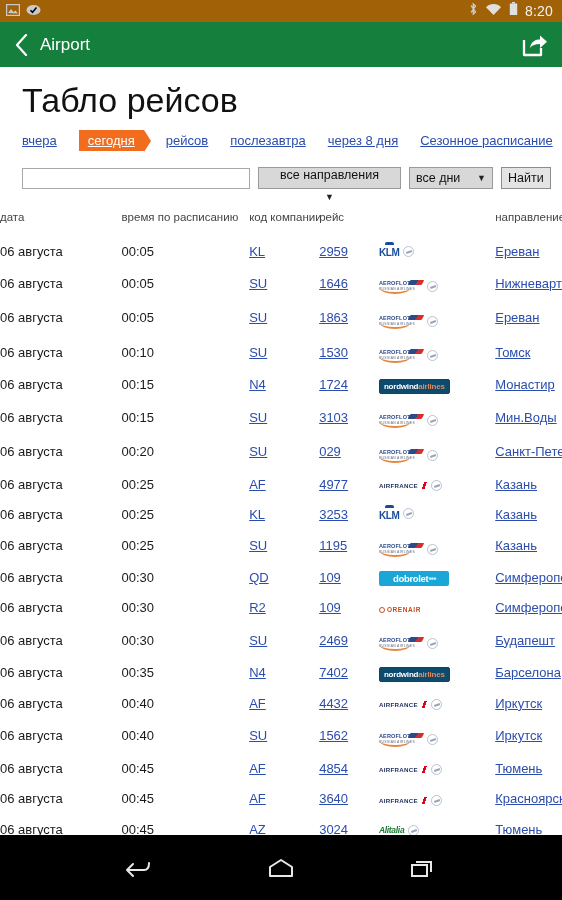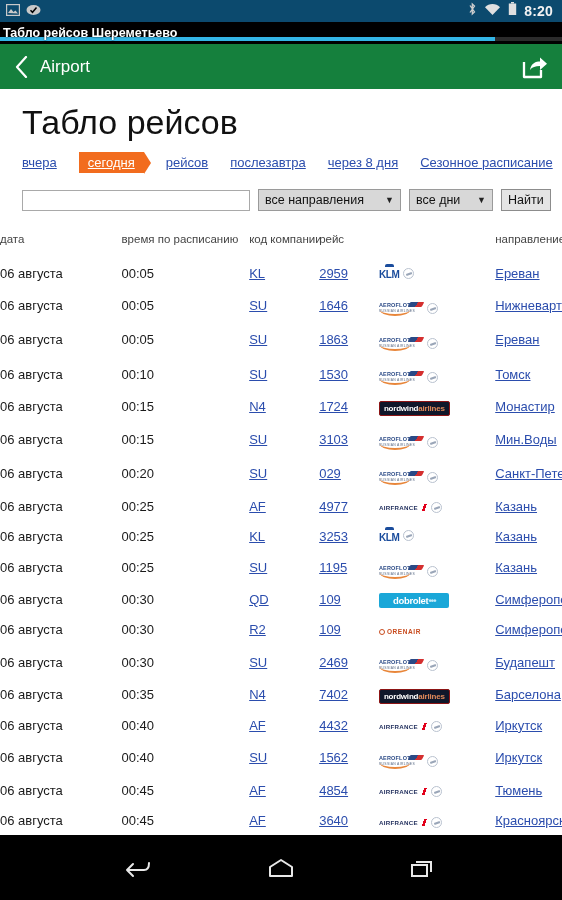--- a/index.html
+++ b/index.html
@@ -6,22 +6,22 @@
   html, body {
     width: 562px; height: 900px;
     background: #ffffff;
     font-family: "Liberation Sans", sans-serif;
     overflow: hidden;
   }
   #app { position: relative; width: 562px; height: 900px; background:#fff; }
 
   
   .statusbar {
-    height: 22px; background:#0c4a6e; color:#d8d8d8;
-    display:flex; align-items:center; padding:0 6px;font-weight:bold;
+    height: 22px; background:#a16207; color:#d8d8d8;
+    display:flex; align-items:center; padding:0 6px;
   }
   .sb-left { display:flex; align-items:center; gap:6px; }
   .sb-right { margin-left:auto; display:flex; align-items:center; gap:7px; padding-right:3px; }
   .sb-time { font-size:14px; color:#f2f2f2; letter-spacing:0.2px; }
   .ico { display:block; }
 
   
   .loadbar {
     height:22px; background:#000; position:relative;
     display:flex; align-items:center;
@@ -87,21 +87,21 @@
     width:228px; height:21px; border:1px solid #a9a9a9; background:#fff;
     font-family:"Liberation Sans", sans-serif; font-size:12px; padding:0 4px;
     outline:none;
   }
   .sel {
     height:22px; border:1px solid #9a9a9a; background:#d8d8d8;
     font-size:12.5px; color:#111; display:flex; align-items:center;
     padding:0 6px; gap:10px; cursor:default;
   }
   .sel .caret { font-size:9px; color:#222; }
-  .sel.dir { width:143px; justify-content:space-between; }
+  .sel.dir { width:143px; justify-content:space-between;flex-direction:column; }
   .sel.days { width:84px; justify-content:space-between; }
   .btn-find {
     height:22px; border:1px solid #8c8c8c; background:#e4e4e4;
     font-size:12.5px; color:#111; padding:0 6px; display:flex; align-items:center;
   }
 
   
   table.flights {
     width:660px; border-collapse:collapse; margin-top:22px;
     table-layout:fixed;
@@ -142,21 +142,21 @@
   .logo-su .su-sub  { font-size:3.4px; color:#5a6b86; letter-spacing:0.3px; display:block; margin-top:1px;}
   .logo-su .su-swoosh { position:absolute; right:0px; top:0px; width:14px; height:5px;
                         background:linear-gradient(100deg,#2b4a86 55%, #d42f2f 55%);
                         transform:skewX(-28deg); border-radius:1px;}
   .logo-su .su-arc { position:absolute; left:1px; bottom:-1px; width:30px; height:6px;
                      border-bottom:2px solid #e8863a; border-radius:0 0 50% 50%/0 0 100% 100%; }
   .logo-af { font-size:6.2px; font-weight:bold; color:#1f2d5c; letter-spacing:0.3px; }
   .logo-af .slash { display:inline-block; width:7px; height:7px;
                     background:linear-gradient(110deg, transparent 46%, #e2001a 46%, #e2001a 72%, transparent 72%);
                     margin-left:2px; vertical-align:-1px;}
-  .logo-nw { background:#0f172a; border:1px solid #8c1414; border-radius:2px;
+  .logo-nw { background:#0c4a6e; border:1px solid #8c1414; border-radius:2px;
              padding:2px 4px; font-size:8px; font-weight:bold; color:#ffffff; letter-spacing:-0.2px; }
   .logo-nw .dim { color:#e08a5a; font-weight:bold; }
   .logo-db { background:#1aa7d8; border-radius:2px; padding:2px 14px;
              font-size:9.5px; font-weight:bold; color:#ffffff; letter-spacing:-0.3px; }
   .logo-db .dots { color:#bfe9f8; letter-spacing:-1px; }
   .logo-or { font-size:6.5px; font-weight:bold; color:#c84b1e; letter-spacing:0.6px; }
   .logo-or .o { display:inline-block; width:6px; height:6px; border-radius:50%;
                 border:1.4px solid #c84b1e; margin-right:2px; vertical-align:-1px;}
   .logo-az { font-size:8.5px; font-style:italic; font-weight:bold; color:#1d7a34;
              letter-spacing:-0.3px; }
@@ -202,25 +202,20 @@
       <span class="ico">
         <svg width="9" height="14" viewBox="0 0 9 14">
             <rect x="3" y="0" width="3" height="1.5" fill="#e0e0e0"></rect>
             <rect x="0.8" y="1.5" width="7.4" height="11.5" fill="#e0e0e0"></rect>
           </svg>
       </span>
       <span class="sb-time">8:20</span>
     </div>
   </div>
 
-  <div class="loadbar">
-    <span class="page-title">Табло рейсов Шереметьево</span>
-    <div class="progress-track"></div>
-    <div class="progress-fill" id="progress-fill" style="width: 88%; background: rgb(51, 181, 229);"></div>
-  </div>
 
   <div class="appbar" style="background: #15803d;">
     <span class="back-chevron">
       <svg width="13" height="22" viewBox="0 0 13 22">
           <path d="M11 1 L2 11 L11 21" fill="none" stroke="#ffffff" stroke-width="2.2" stroke-linecap="round" stroke-linejoin="round"></path>
         </svg>
     </span>
     <span class="appbar-title">Airport</span>
     <span class="share-btn">
       <svg width="26" height="24" viewBox="0 0 26 24">

